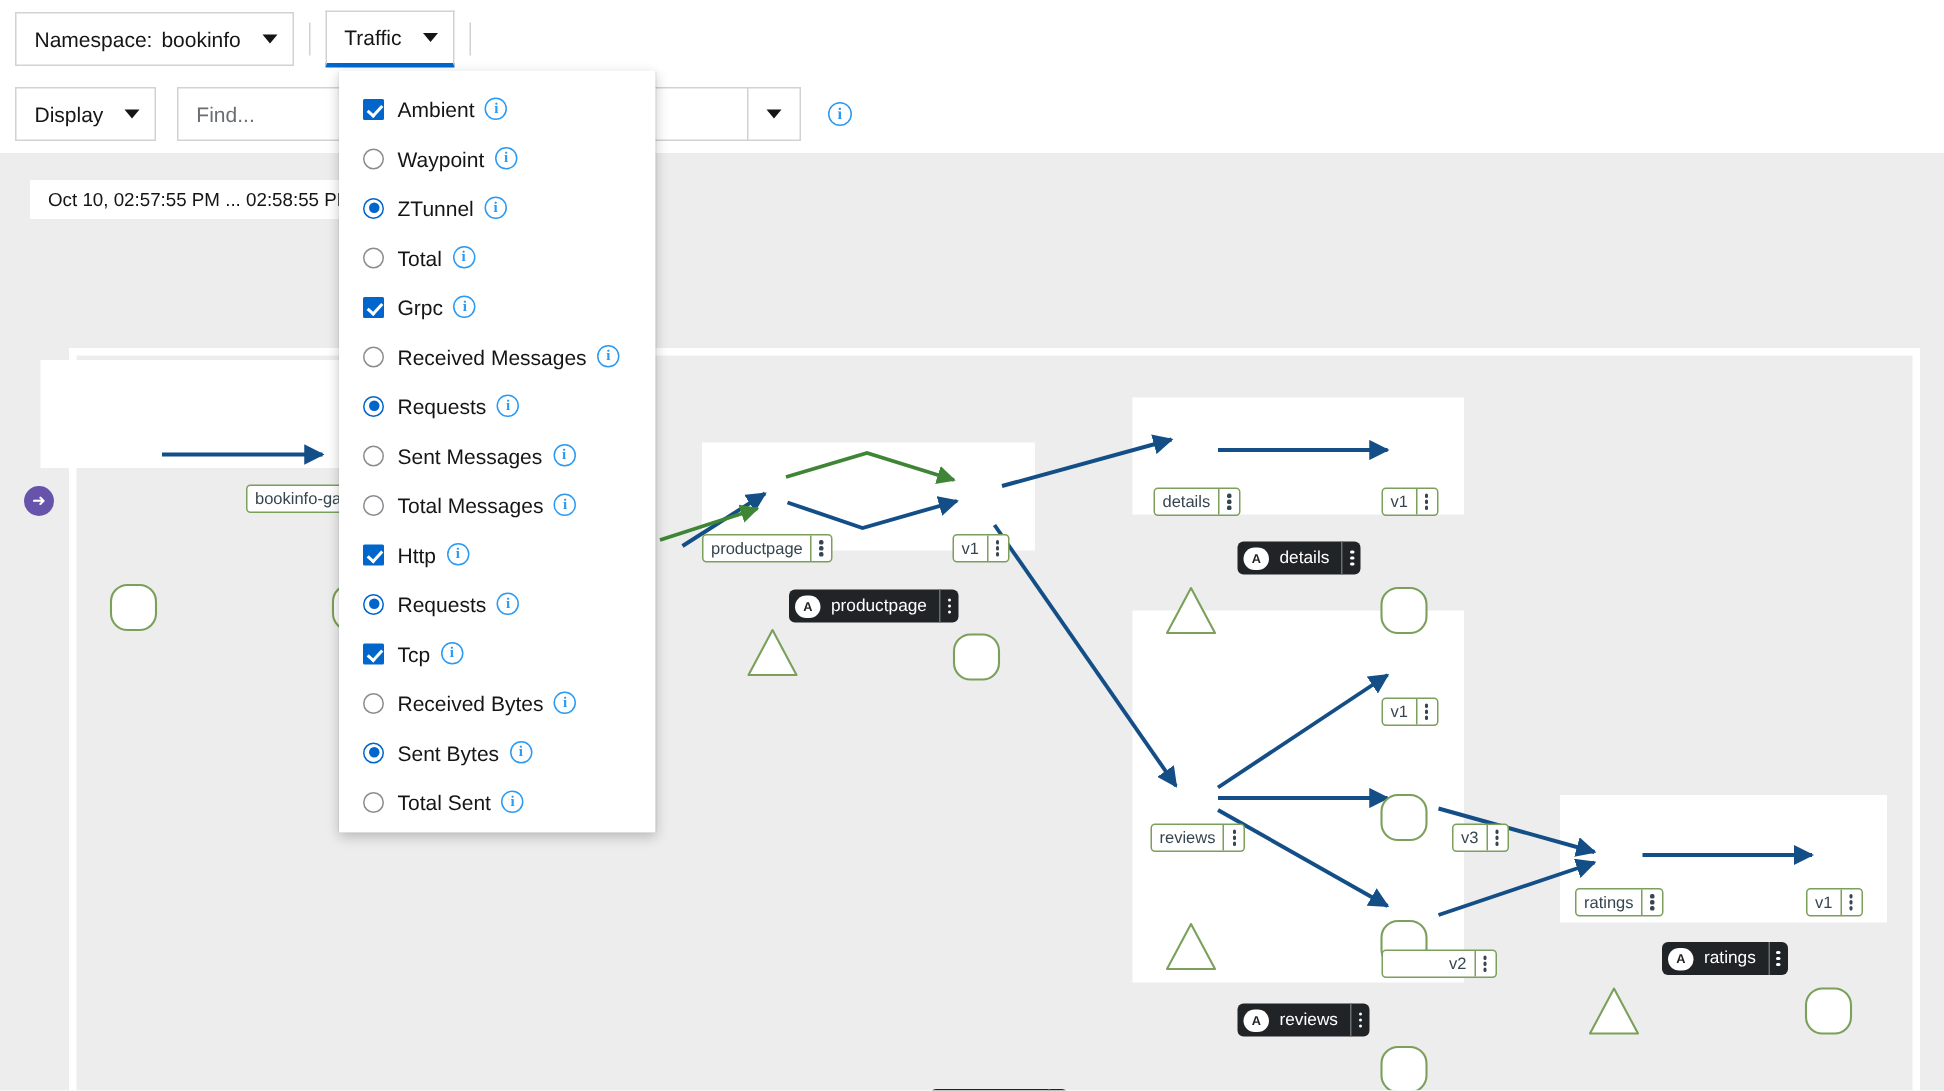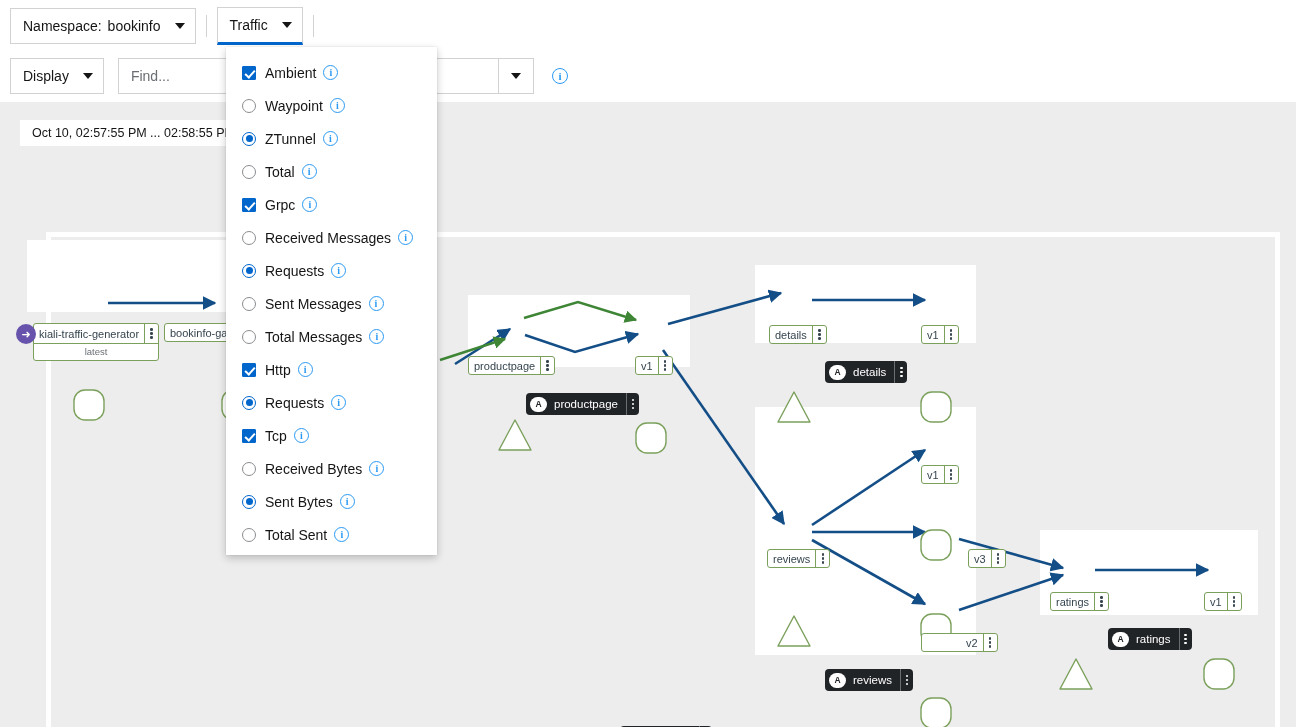--- a/index.html
+++ b/index.html
@@ -416,33 +416,20 @@
         <rect class="n-circle" x="921" y="512" width="30" height="30" rx="11"></rect>
         <rect class="n-circle" x="921" y="596" width="30" height="30" rx="11"></rect>
 
         <path class="n-tri" d="M 1076 557 L 1092 587 L 1060 587 Z"></path>
         <rect class="n-circle" x="1204" y="557" width="30" height="30" rx="11"></rect>
       </g>
     </svg>
 
     <div class="ext-marker" style="left:16px; top:222px;">➜</div>
 
-    <div class="node-badge with-sub" style="left:33px; top:221px;">
-      <div class="badge-row1">
-        <span class="nb-text">kiali-traffic-generator</span>
-        <span class="nb-kebab">
-          <span class="kebab-dots">
-              <i></i>
-              <i></i>
-              <i></i>
-            </span>
-        </span>
-      </div>
-      <div class="badge-sub">latest</div>
-    </div>
 
     <div class="node-badge" style="left:164px; top:221px; width:78px; overflow:hidden;text-align:center;">
       <span class="nb-text">bookinfo-ga</span>
     </div>
 
     <div class="node-badge" style="left:468px; top:254px;">
       <span class="nb-text">productpage</span>
       <span class="nb-kebab">
           <span class="kebab-dots">
             <i></i>

